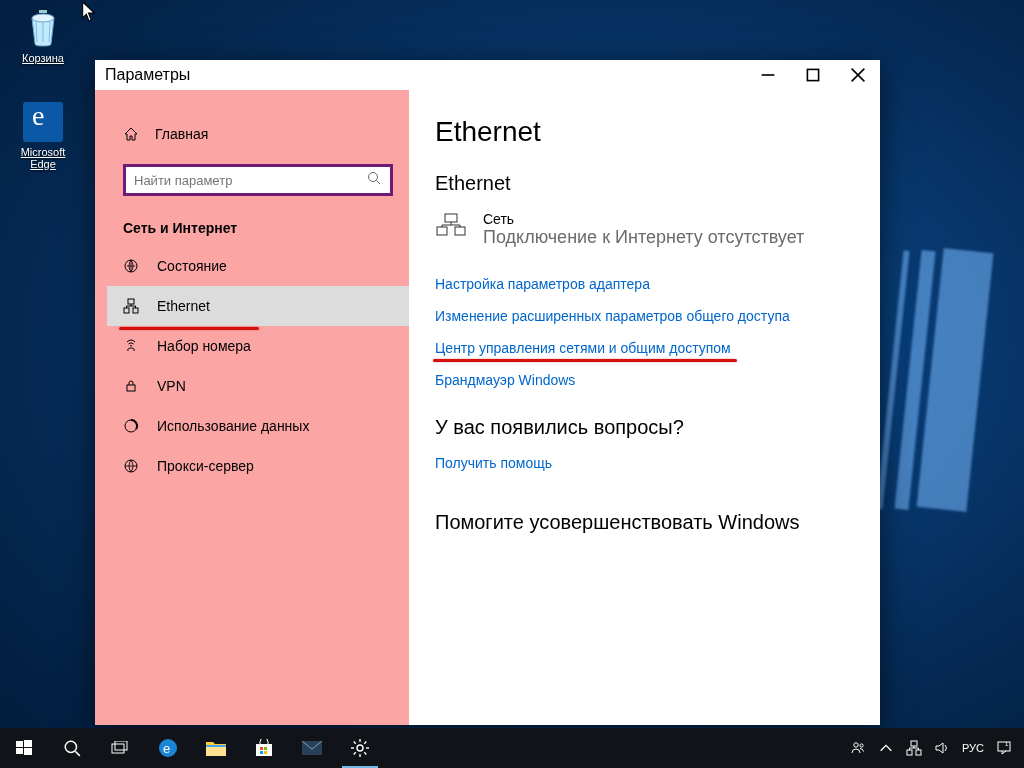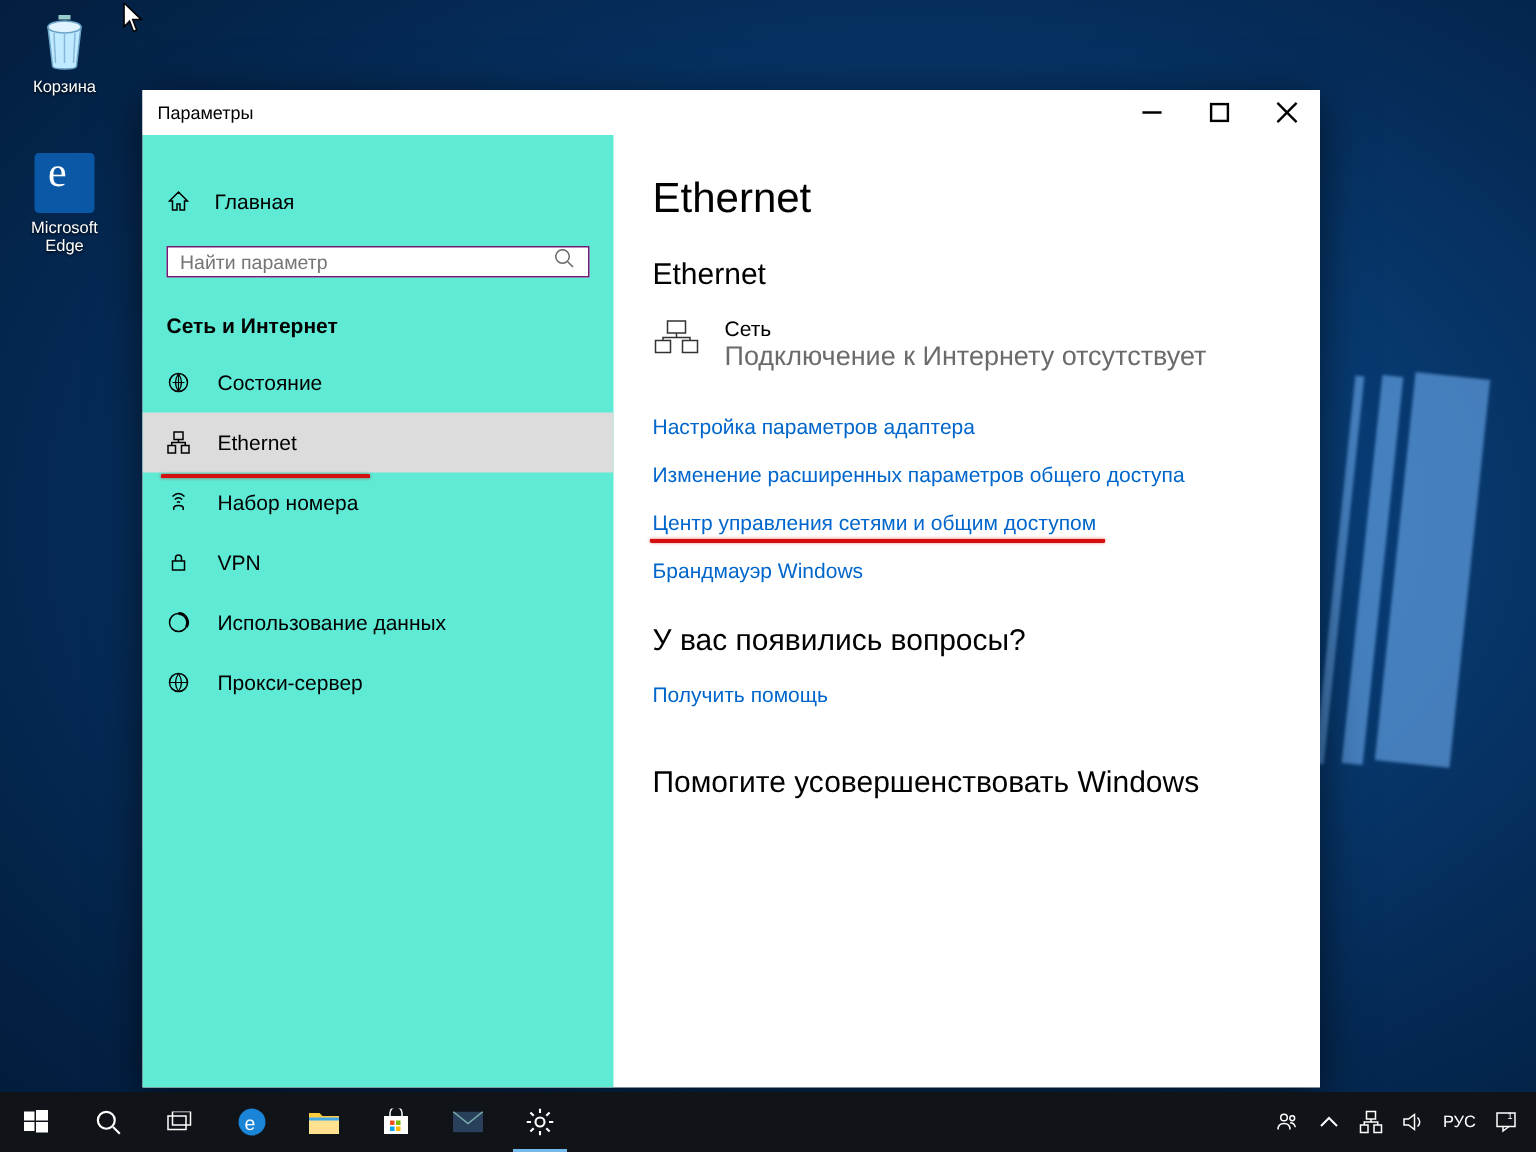--- a/index.html
+++ b/index.html
@@ -12,44 +12,44 @@
 
 .ray { position: absolute; background: rgba(120,185,255,0.55); filter: blur(1px); }
 .ray.r1 { left: 890px; top: 250px; width: 6px; height: 260px; transform: rotate(6deg); }
 .ray.r2 { left: 908px; top: 250px; width: 14px; height: 260px; transform: rotate(6deg); }
 .ray.r3 { left: 930px; top: 250px; width: 50px; height: 260px; transform: rotate(6deg); }
 
 .cursor { position: absolute; left: 82px; top: 2px; width: 14px; height: 20px; z-index: 5; }
 .cursor svg { width: 100%; height: 100%; }
 
 
-.desktop-icon { position: absolute; width: 70px; text-align: center; font-size: 11px; cursor: pointer; }
+.desktop-icon { position: absolute; width: 70px; text-align: center; font-size: 11px; cursor: pointer; text-decoration: underline; }
 .desktop-icon .ico { width: 42px; height: 42px; margin: 0 auto 4px; display: flex; align-items: center; justify-content: center; }
 .desktop-icon .lbl { color: #fff; text-shadow: 0 1px 2px #000; }
 .di-recycle { left: 8px; top: 6px; }
 .di-edge { left: 8px; top: 102px; }
 .di-edge .ico { width: 40px; height: 40px; }
 .di-edge .ico span { display:inline-block; width:40px; height:40px; background:#0a58a6; border-radius:3px; position:relative; }
 .di-edge .ico span::after { content:"e"; color:#fff; font-size:28px; font-weight:500; position:absolute; top:-2px; left:9px; font-family:"Segoe UI"; }
 
 
 .win {
   position: absolute; left: 95px; top: 60px; width: 785px; height: 665px;
   background: #fff; color: #000; box-shadow: 0 6px 28px rgba(0,0,0,0.6);
   display: flex; flex-direction: column;
 }
-.titlebar { height: 30px; display: flex; align-items: center; padding-left: 10px; font-size: 12px; background: #fff; }
+.titlebar { height: 30px; display: flex; align-items: center; padding-left: 10px; font-size: 16px; background: #fff; }
 .titlebar .title { flex: 1; }
 .titlebar .tb-btn { width: 45px; height: 30px; display: flex; align-items: center; justify-content: center; font-family: "Segoe UI Symbol"; font-size: 10px; cursor: pointer; }
 
 .win-body { flex: 1; display: flex; overflow: hidden; }
-.sidebar { width: 314px; background: #5eead4; padding-top: 28px; }
+.sidebar { width: 314px; background: #fca5a5; padding-top: 28px; padding-left: 12px; }
 .home-link { display: flex; align-items: center; padding: 8px 16px; font-size: 14px; cursor: pointer; }
 .home-link .ic { width: 18px; margin-right: 14px; display:flex; }
-.search-box { margin: 14px 16px 20px; border: 1px solid #701a75; background: #fff; height: 21px; display: flex; align-items: center; padding: 0 8px; }
+.search-box { margin: 14px 16px 20px; border: 3px solid #701a75; background: #fff; height: 32px; display: flex; align-items: center; padding: 0 8px; }
 .search-box input { border: none; outline: none; flex: 1; font-size: 13px; background: transparent; }
 .search-box .sic { color: #666; }
 .section-title { padding: 4px 16px 10px; font-size: 14px; font-weight: 600; }
 .nav-item { display: flex; align-items: flex-start; padding: 12px 16px; font-size: 14px; cursor: pointer; position: relative; }
 .nav-item.active { background: #dcdcdc; }
 .nav-item .ic { width: 18px; margin-right: 16px; display:flex; }
 .underline-red { border-bottom: 3px solid #d40f0f; border-radius: 2px; box-shadow: 0 0 2px rgba(212,15,15,.5); }
 
 .content { flex: 1; padding: 26px 26px 10px 26px; overflow-y: auto; }
 .content h1 { font-size: 28px; font-weight: 400; margin-bottom: 24px; }

